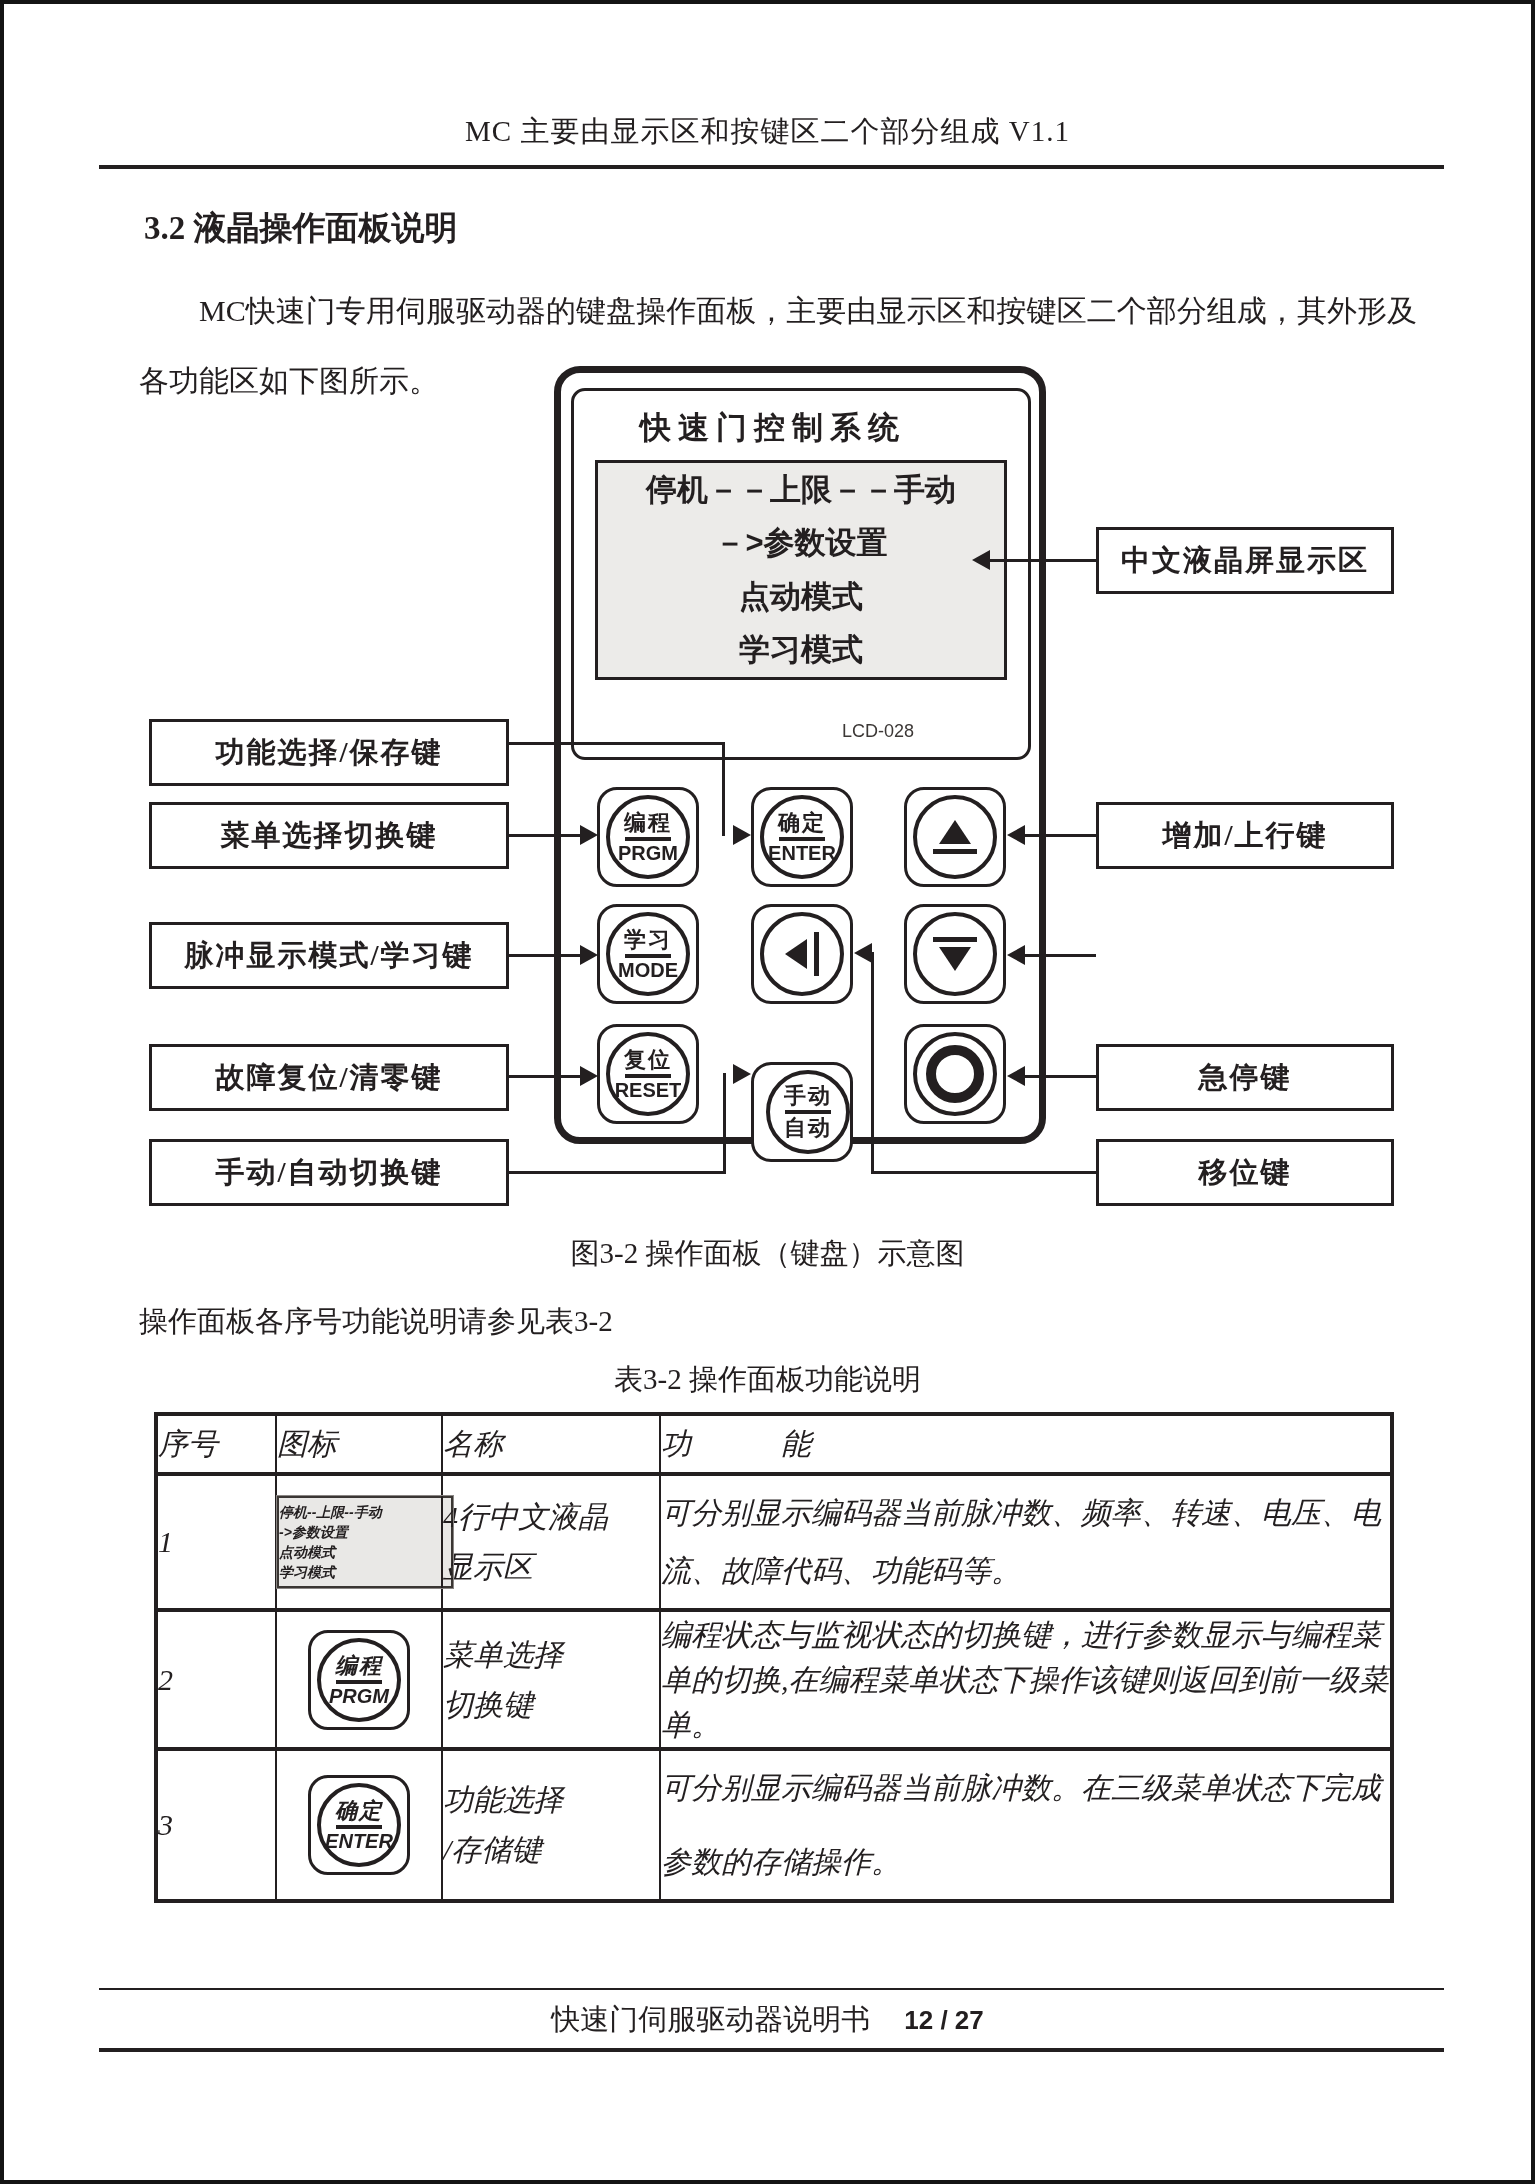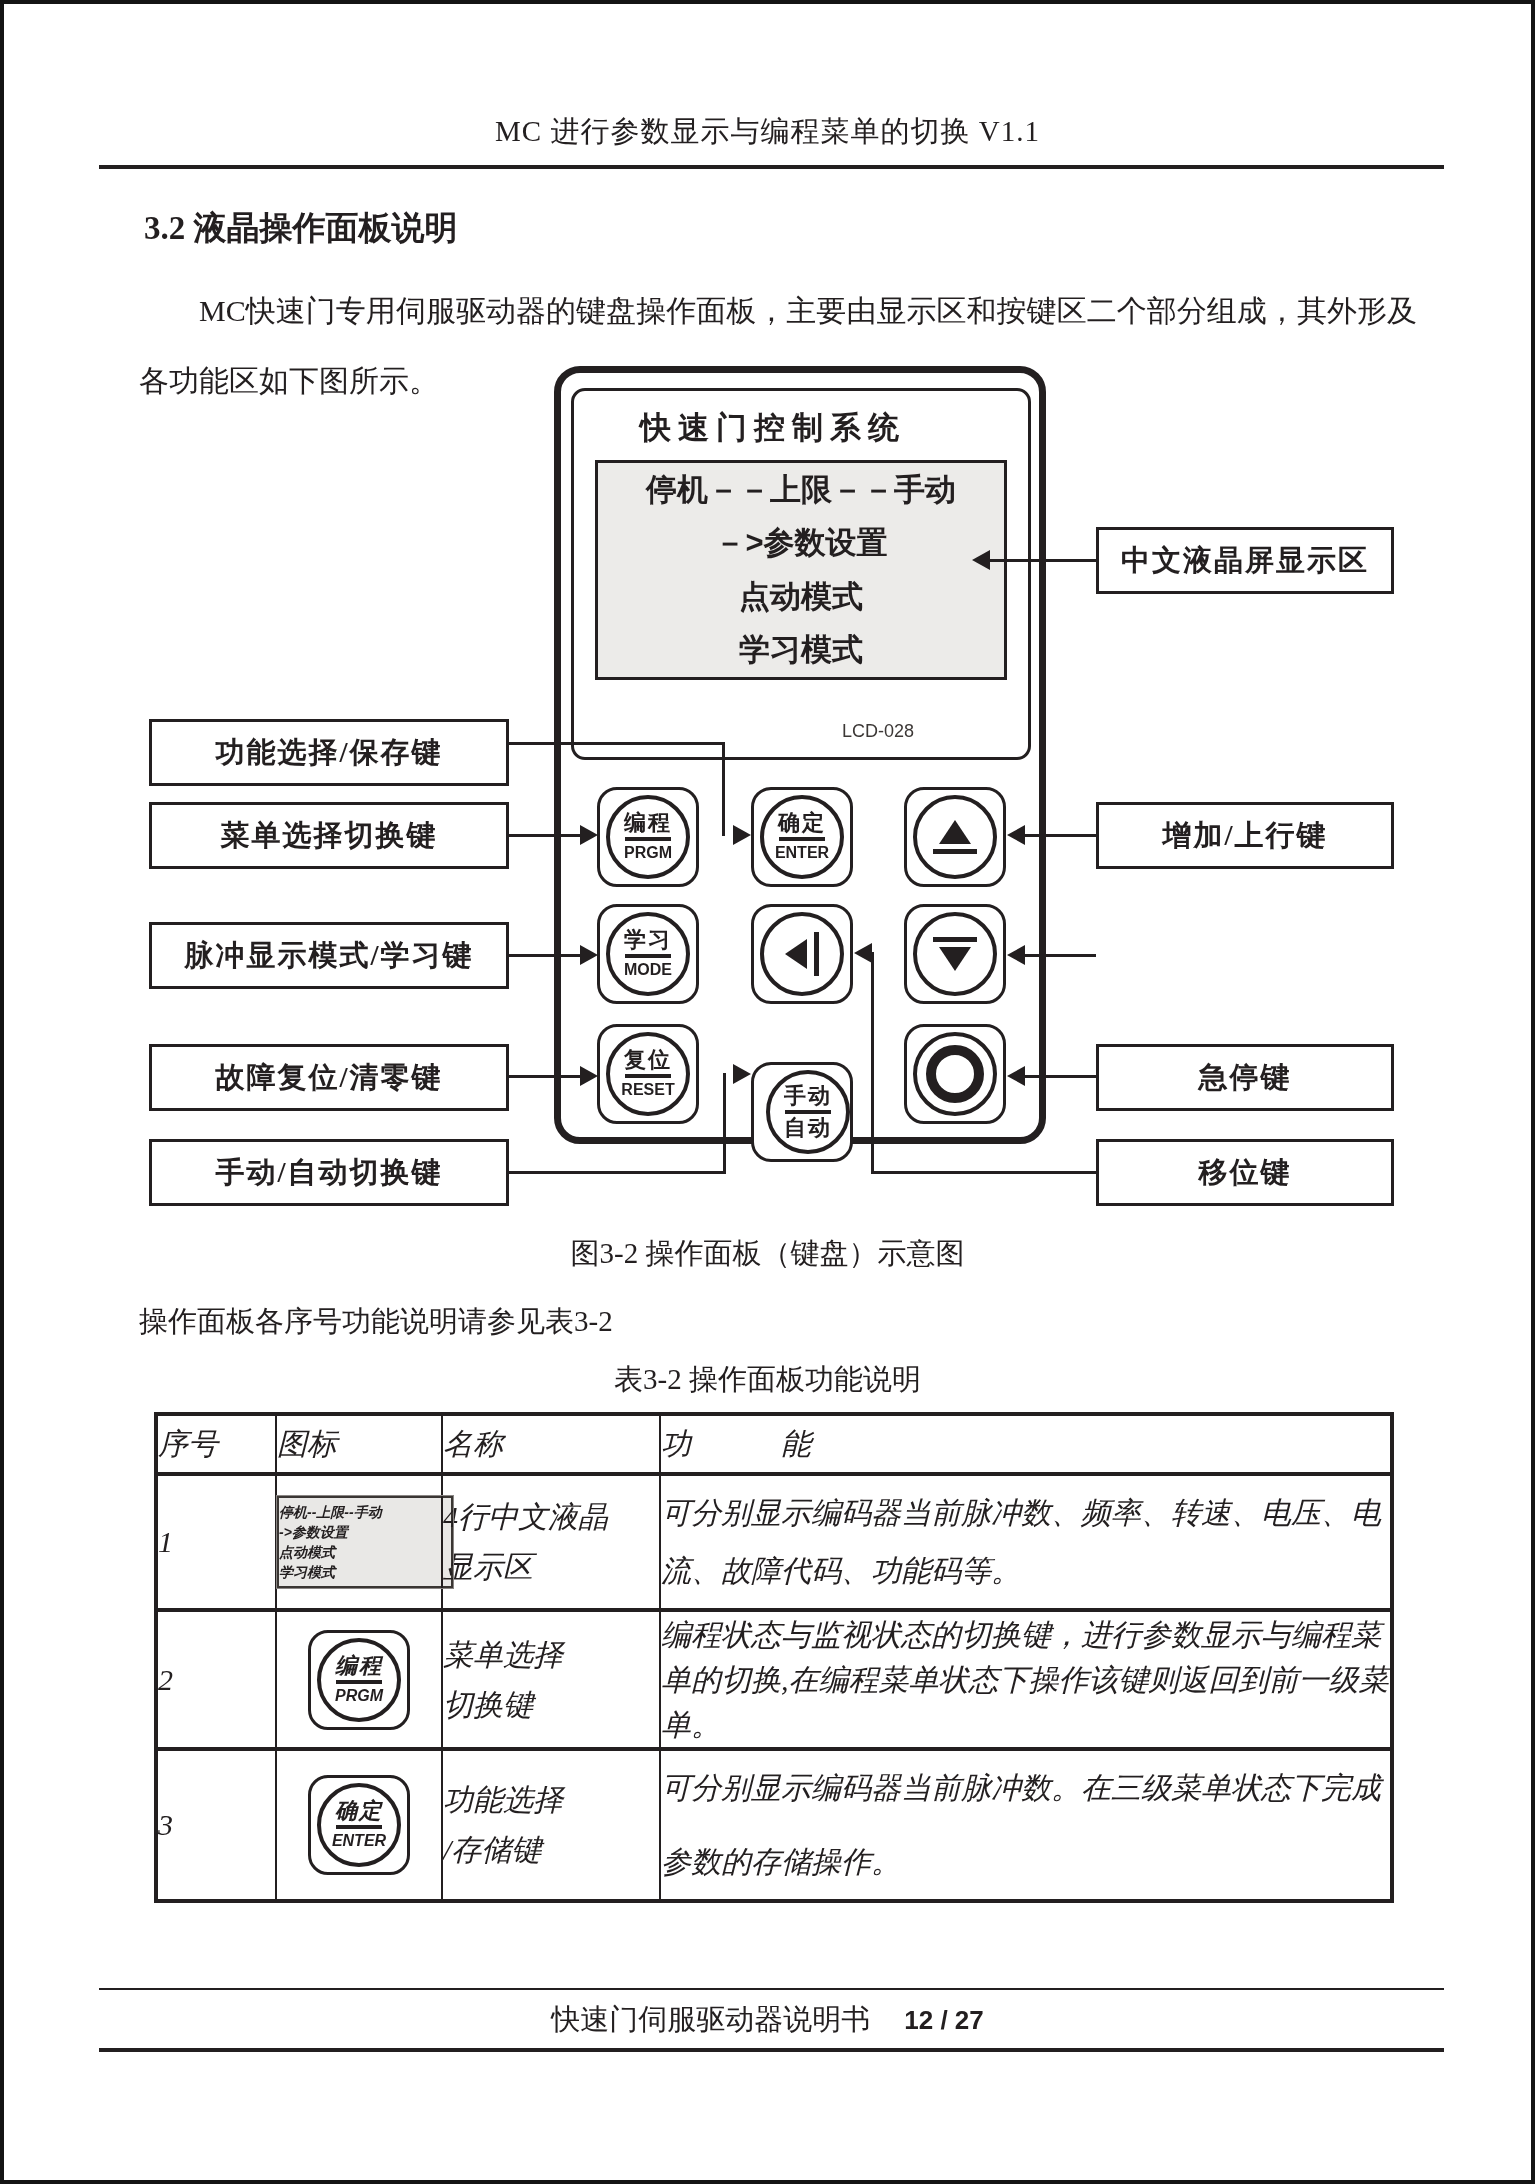--- a/index.html
+++ b/index.html
@@ -33,21 +33,21 @@
     display:flex; flex-direction:column; justify-content:space-around; align-items:center;
     font-family:"Liberation Sans", sans-serif; font-weight:bold; font-size:31px;
   }
   .lcd-model{left:838px; top:362px; font-family:"Liberation Sans", sans-serif; font-size:18px; color:#3c3836;}
 
   .btn{width:102px; height:100px; border:3px solid #231f20; border-radius:20px; box-sizing:border-box;
        display:flex; align-items:center; justify-content:center; background:#fff;}
   .btn-circle{width:84px; height:84px; border:4px solid #231f20; border-radius:50%; box-sizing:border-box;
        display:flex; flex-direction:column; align-items:center; justify-content:center;}
   .btn-zh{font-size:22px; font-weight:bold; line-height:24px; letter-spacing:2px;}
-  .btn-en{font-family:"Liberation Sans", sans-serif; font-size:16px; font-weight:bold; line-height:20px;}
+  .btn-en{font-family:"Liberation Sans", sans-serif; font-size:20px; font-weight:bold; line-height:20px;}
   .btn-bar{width:46px; height:4px; background:#231f20; margin:2px 0;}
 
   .tri-up{width:0;height:0;border-left:16px solid transparent;border-right:16px solid transparent;border-bottom:24px solid #231f20;}
   .tri-down{width:0;height:0;border-left:16px solid transparent;border-right:16px solid transparent;border-top:24px solid #231f20;}
   .tri-left{width:0;height:0;border-top:15px solid transparent;border-bottom:15px solid transparent;border-right:22px solid #231f20;}
   .ibar-h{width:44px;height:5px;background:#231f20;}
   .vbar{width:5px;height:44px;background:#231f20;margin-left:7px;}
   .icon-col{display:flex;flex-direction:column;align-items:center;gap:5px;}
   .icon-row{display:flex;flex-direction:row;align-items:center;}
   .ring{width:38px;height:38px;border:10px solid #231f20;border-radius:50%;box-sizing:content-box;}
@@ -76,21 +76,21 @@
   .name-cell div{line-height:50px;}
   .icon-cell{display:flex; align-items:center; justify-content:center; padding:8px 0;}
   .mini-lcd{width:172px; margin:0 auto; background:#e9e8e6; border:2px solid #3a3633; outline:1px solid #8a8684;
     font-family:"Liberation Sans", sans-serif; font-weight:bold; font-size:14px; line-height:20px; padding:4px 0;}
 </style>
 </head>
 <body>
 
 <div class="page">
 
-  <div class="abs doc-header">MC 进行参数显示与编程菜单的切换 V1.1</div>
+  <div class="abs doc-header">MC 主要由显示区和按键区二个部分组成 V1.1</div>
   <div class="abs rule" style="left:95px;top:161px;width:1345px;height:4px;"></div>
 
   <div class="abs section-title">3.2 液晶操作面板说明</div>
   <div class="abs intro">MC快速门专用伺服驱动器的键盘操作面板，主要由显示区和按键区二个部分组成，其外形及各功能区如下图所示。</div>
 
   <div class="abs diagram">
 
     <div class="abs panel"></div>
     <div class="abs bezel"></div>
     <div class="abs panel-title">快速门控制系统</div>

